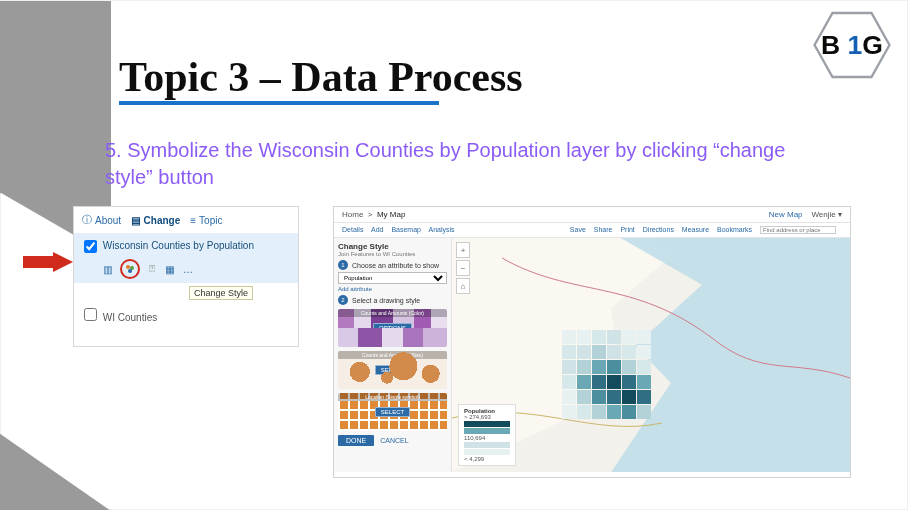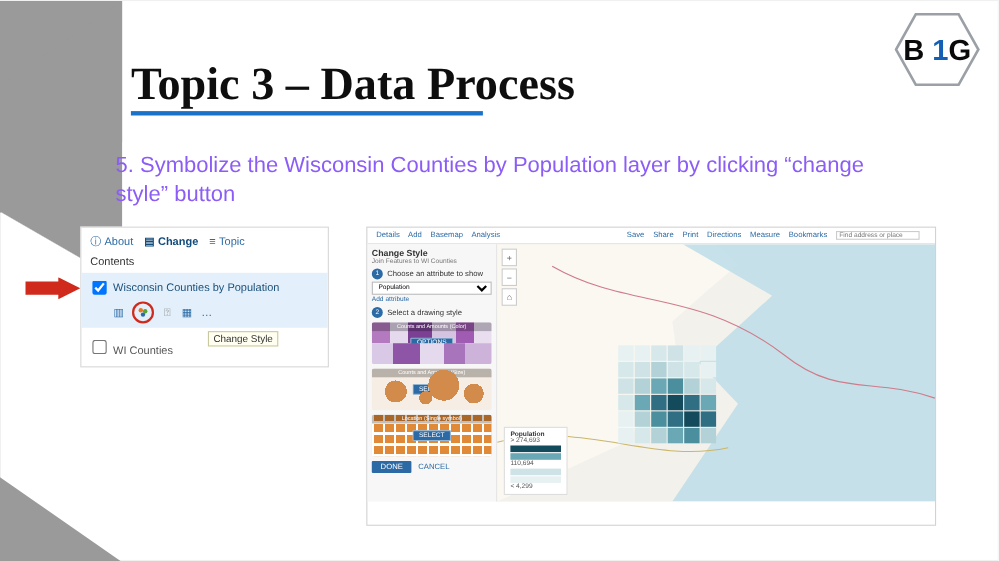--- a/index.html
+++ b/index.html
@@ -146,21 +146,21 @@
   .tooltip {
     position: absolute;
     left: 115px; top: 53px;
     background: #fffef0;
     border: 1px solid #c9c9a0;
     font-size: 9px;
     padding: 1px 4px;
     color: #333;
   }
   .layer2 {
-    padding: 8px 6px;
+    padding: 22px 6px;
   }
 
   
   .red-arrow {
     position: absolute;
     left: 22px;
     top: 251px;
     width: 50px; height: 20px;
   }
 
@@ -355,21 +355,20 @@
       </span>
       <span class="tab active">
         <span>▤</span>
         <span>Change</span>
       </span>
       <span class="tab">
         <span>≡</span>
         <span>Topic</span>
       </span>
     </div>
-    <div class="contents-label">Contents</div>
 
     <div class="layer-row" style="position:relative">
       <input type="checkbox" checked="" style="">
       <span class="layer-title">Wisconsin Counties by Population</span>
       <div class="layer-icons">
         <span class="ic">▥</span>
         <span class="ic circled">
           <svg width="10" height="10" viewBox="0 0 10 10">
               <circle cx="3" cy="3" r="2" fill="#e07a2a"></circle>
               <circle cx="7" cy="4" r="2" fill="#5aa13a"></circle>
@@ -383,20 +382,33 @@
       <div class="tooltip">Change Style</div>
     </div>
 
     <div class="layer2">
       <input type="checkbox" style="">
       <span class="layer-title" style="color:#555">WI Counties</span>
     </div>
   </div>
 
   <div class="panel-right">
+    <div class="pr-header">
+      <span>
+        <span>Home</span>
+        &nbsp;&gt;&nbsp;
+        <span style="color:#222">My Map</span>
+      </span>
+      <span>
+        <span style="color:#2b6aa5">New Map</span>
+        &nbsp;&nbsp;
+        <span style="color:#555">Wenjie</span>
+        <span>▾</span>
+      </span>
+    </div>
     <div class="pr-sub">
       <span>
         <span>Details</span>
         <span>Add</span>
         <span>Basemap</span>
         <span>Analysis</span>
       </span>
       <span>
         <span>Save</span>
         <span>Share</span>

